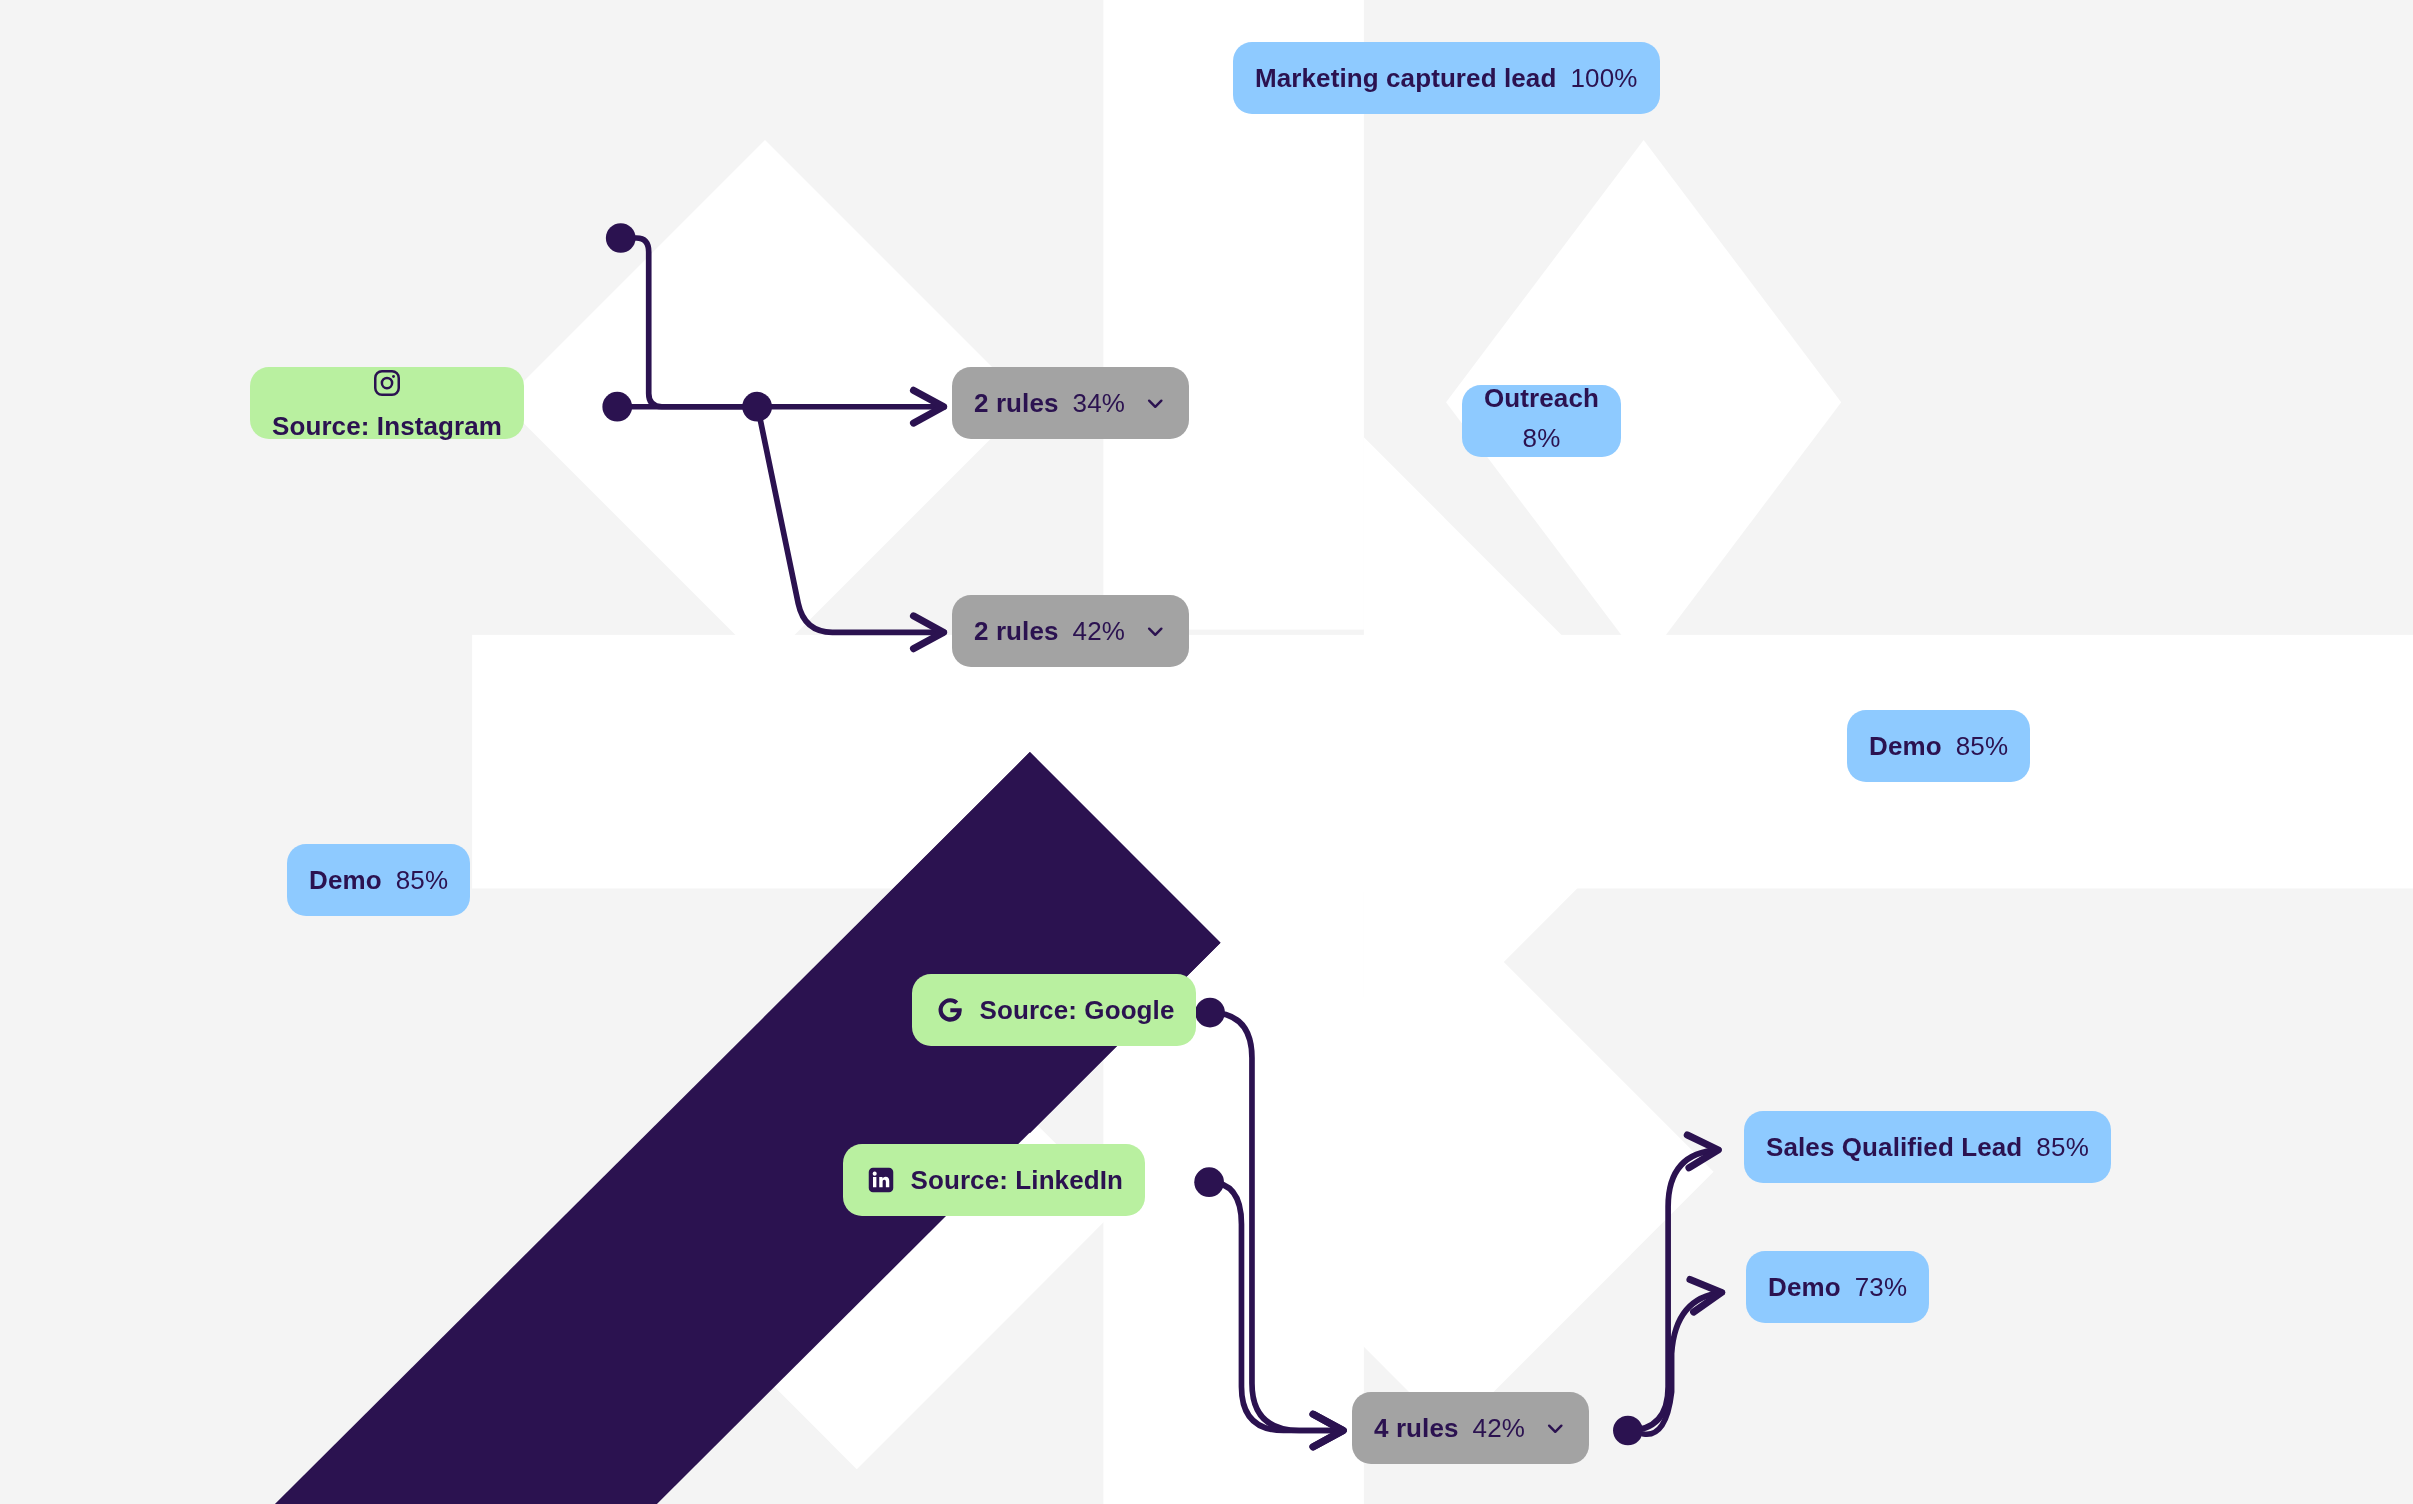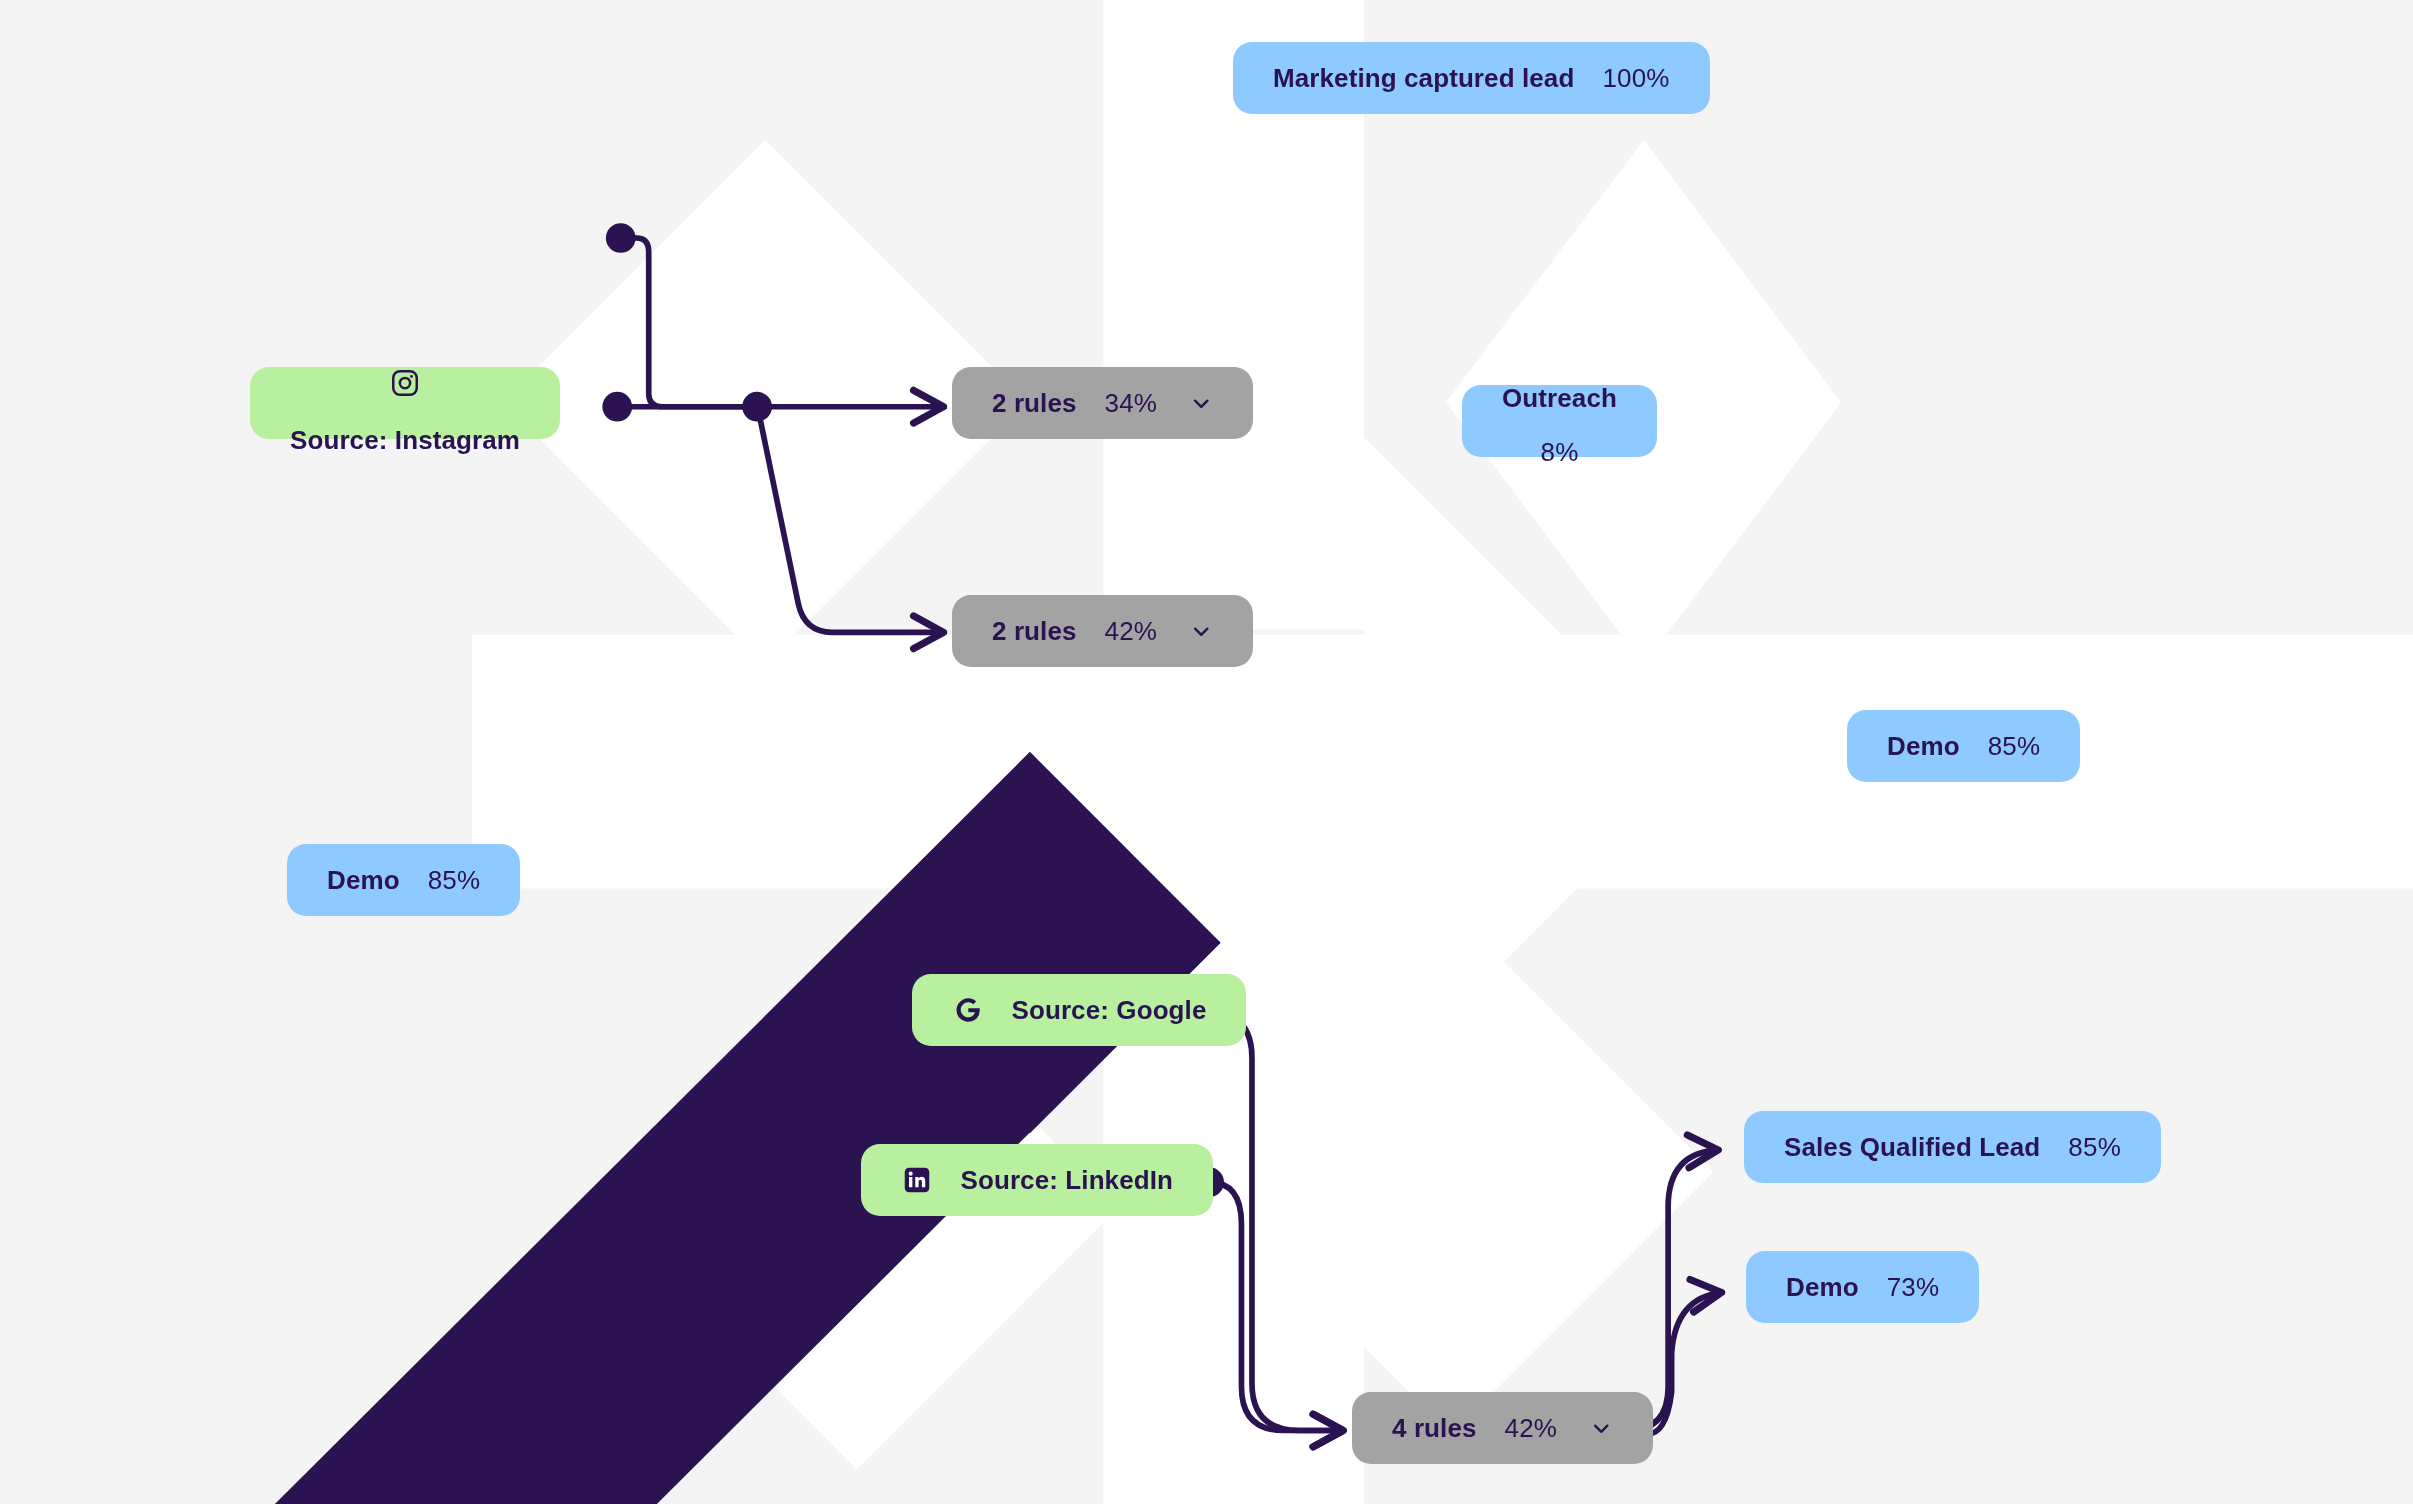--- a/index.html
+++ b/index.html
@@ -25,23 +25,23 @@
     z-index:1;
   }
   #edge-layer { position:absolute; left:0; top:0; width:2413px; height:1505px; z-index:2; }
 
   
   .node {
     position:absolute;
     z-index:3;
     display:flex;
     align-items:center;
-    gap:28px;
+    gap:14px;
     height:72px;
-    padding:0 40px;
+    padding:0 22px;
     border-radius:19px;
     color:#2b1250;
     white-space:nowrap;
     font-size:26px;
     line-height:1;
   }
   .node .lbl { font-weight:700; letter-spacing:0.1px; }
   .node .pct { font-weight:400; letter-spacing:0.2px; }
 
   .node.source  { background:#b9f0a0; }
@@ -186,21 +186,21 @@
       </svg>
     </span>
     <span class="lbl">Source: Google</span>
   </div>
 
   <div class="node outcome" style="left:1744px; top:1111px;">
     <span class="lbl">Sales Qualified Lead</span>
     <span class="pct">85%</span>
   </div>
 
-  <div class="node source" style="left:861px; top:1144px;">
+  <div class="node source" style="left:843px; top:1144px;">
     <span class="ico">
       <svg width="30" height="30" viewBox="0 0 24 24">
         <rect x="2.2" y="2.2" width="19.6" height="19.6" rx="3.4" fill="#2b1250"></rect>
         <rect x="5.6" y="9.6" width="2.7" height="8.2" fill="#ffffff"></rect>
         <circle cx="6.95" cy="6.9" r="1.62" fill="#ffffff"></circle>
         <path d="M10.6 9.6h2.6v1.16a2.85 2.85 0 0 1 2.5-1.32c2.1 0 2.9 1.35 2.9 3.5v4.86h-2.7v-4.3c0-1.1-.36-1.78-1.33-1.78-.83 0-1.28.6-1.28 1.78v4.3h-2.69z" fill="#ffffff"></path>
       </svg>
     </span>
     <span class="lbl">Source: LinkedIn</span>
   </div>

